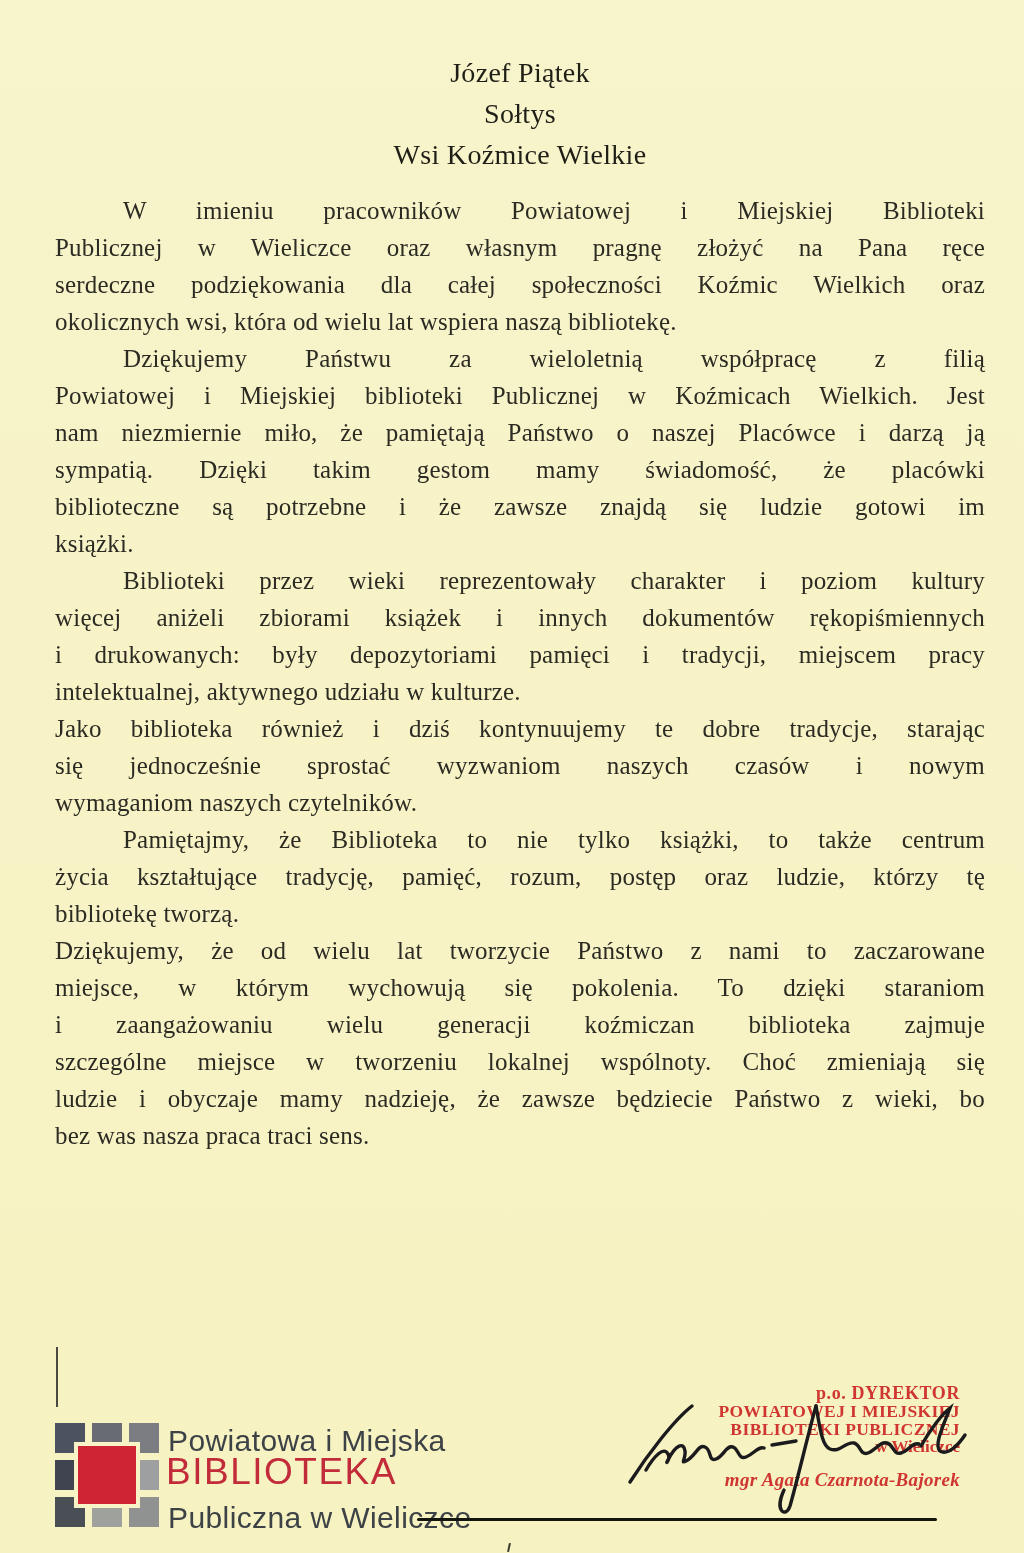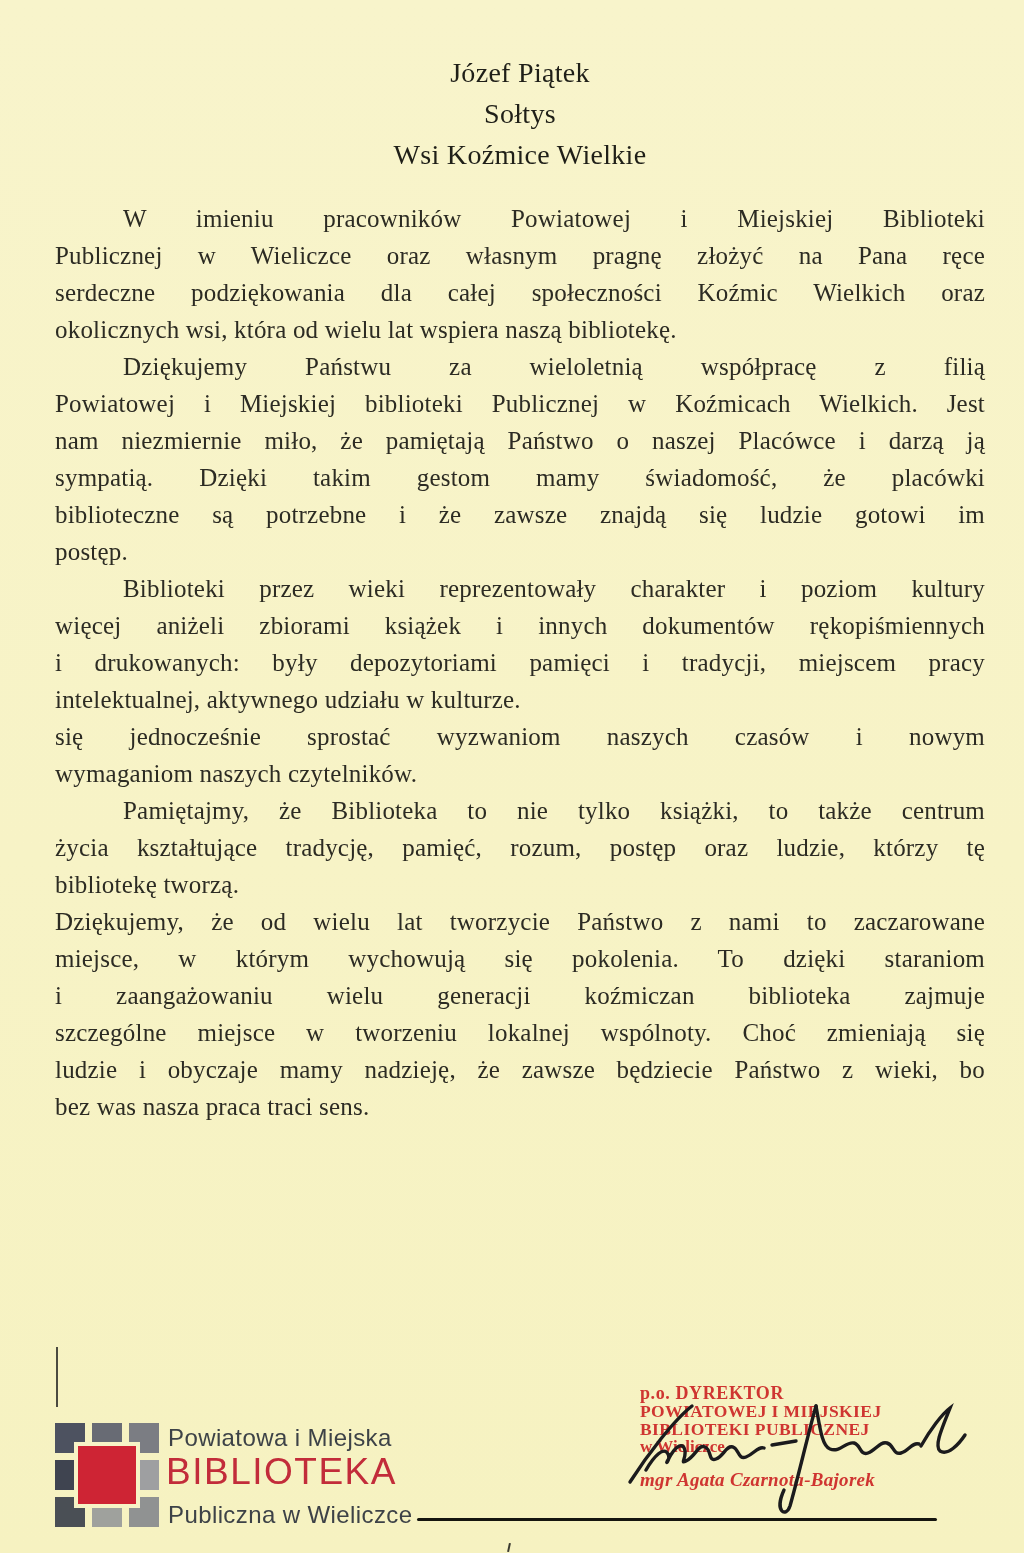--- a/index.html
+++ b/index.html
@@ -15,21 +15,21 @@
     position: absolute;
     left: 55px; top: 52px; width: 930px;
     text-align: center;
     font-size: 28px;
     line-height: 41px;
     color: #1f1f18;
     letter-spacing: 0.3px;
   }
   .letter-body {
     position: absolute;
-    left: 55px; top: 200px; width: 930px;
+    left: 55px; top: 192px; width: 930px;
     font-size: 25px;
     color: #2c2b23;
     letter-spacing: 0.2px;
   }
   .para { margin: 0; }
   .jline {
     line-height: 37px;
     text-align: justify;
     text-align-last: justify;
     white-space: normal;
@@ -57,21 +57,21 @@
     position: absolute;
     left: 74px; top: 1442px;
     width: 58px; height: 58px;
     background: #ce2434;
     border: 4px solid #f7f3c6;
   }
   .logo-top, .logo-bottom {
     position: absolute;
     left: 168px;
     font-family: "Liberation Sans", sans-serif;
-    font-size: 24px;
+    font-size: 30px;
     color: #3d4247;
     letter-spacing: 0.4px;
   }
   .logo-top { top: 1424px; }
   .logo-bottom { top: 1501px; }
   .logo-name {
     position: absolute;
     left: 166px; top: 1451px;
     font-family: "Liberation Sans", sans-serif;
     font-size: 37px;
@@ -81,21 +81,21 @@
   .rule {
     position: absolute;
     left: 417px; top: 1518px;
     width: 520px; height: 3px;
     background: #15150f;
     border-radius: 2px;
   }
   .stamp {
     position: absolute;
     left: 640px; top: 1384px; width: 320px;
-    text-align: left;
+    text-align: right;
     color: #cf3531;
     font-family: "Liberation Serif", serif;
     font-weight: bold;
   }
   .stamp .s1 { font-size: 18px; line-height: 18px; letter-spacing: 0.6px; }
   .stamp .s2, .stamp .s3 { font-size: 17.5px; line-height: 18px; letter-spacing: 0.4px; }
   .stamp .s4 { font-size: 17px; line-height: 18px; }
   .stamp-name {
     font-size: 19px;
     font-style: italic;
@@ -139,29 +139,30 @@
         <div class="jline">Publicznej w Wieliczce oraz własnym pragnę złożyć na Pana ręce</div>
         <div class="jline">serdeczne podziękowania dla całej społeczności Koźmic Wielkich oraz</div>
         <div class="jline jlast">okolicznych wsi, która od wielu lat wspiera naszą bibliotekę.</div>
       </div>
       <div class="para">
         <div class="jline jindent">Dziękujemy Państwu za wieloletnią współpracę z filią</div>
         <div class="jline">Powiatowej i Miejskiej biblioteki Publicznej w Koźmicach Wielkich. Jest</div>
         <div class="jline">nam niezmiernie miło, że pamiętają Państwo o naszej Placówce i darzą ją</div>
         <div class="jline">sympatią. Dzięki takim gestom mamy świadomość, że placówki</div>
         <div class="jline">biblioteczne są potrzebne i że zawsze znajdą się ludzie gotowi im</div>
-        <div class="jline jlast">postęp.</div>
+        <div class="jline jlast">książki.</div>
       </div>
       <div class="para">
         <div class="jline jindent">Biblioteki przez wieki reprezentowały charakter i poziom kultury</div>
         <div class="jline">więcej aniżeli zbiorami książek i innych dokumentów rękopiśmiennych</div>
         <div class="jline">i drukowanych: były depozytoriami pamięci i tradycji, miejscem pracy</div>
         <div class="jline jlast">intelektualnej, aktywnego udziału w kulturze.</div>
       </div>
       <div class="para">
+        <div class="jline">Jako biblioteka również i dziś kontynuujemy te dobre tradycje, starając</div>
         <div class="jline">się jednocześnie sprostać wyzwaniom naszych czasów i nowym</div>
         <div class="jline jlast">wymaganiom naszych czytelników.</div>
       </div>
       <div class="para">
         <div class="jline jindent">Pamiętajmy, że Biblioteka to nie tylko książki, to także centrum</div>
         <div class="jline">życia kształtujące tradycję, pamięć, rozum, postęp oraz ludzie, którzy tę</div>
         <div class="jline jlast">bibliotekę tworzą.</div>
       </div>
       <div class="para">
         <div class="jline">Dziękujemy, że od wielu lat tworzycie Państwo z nami to zaczarowane</div>

